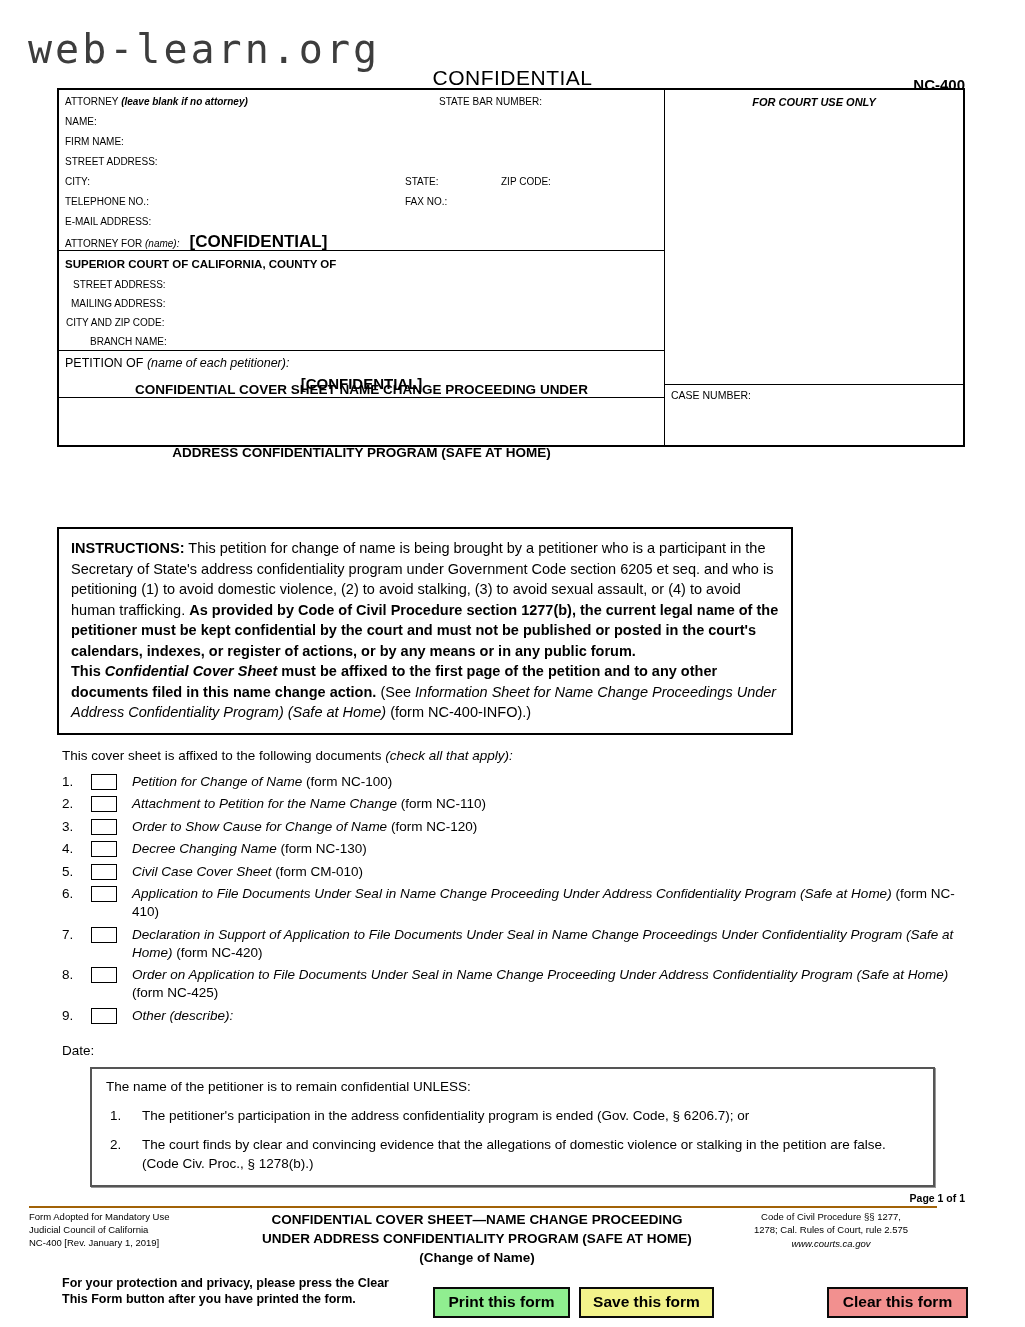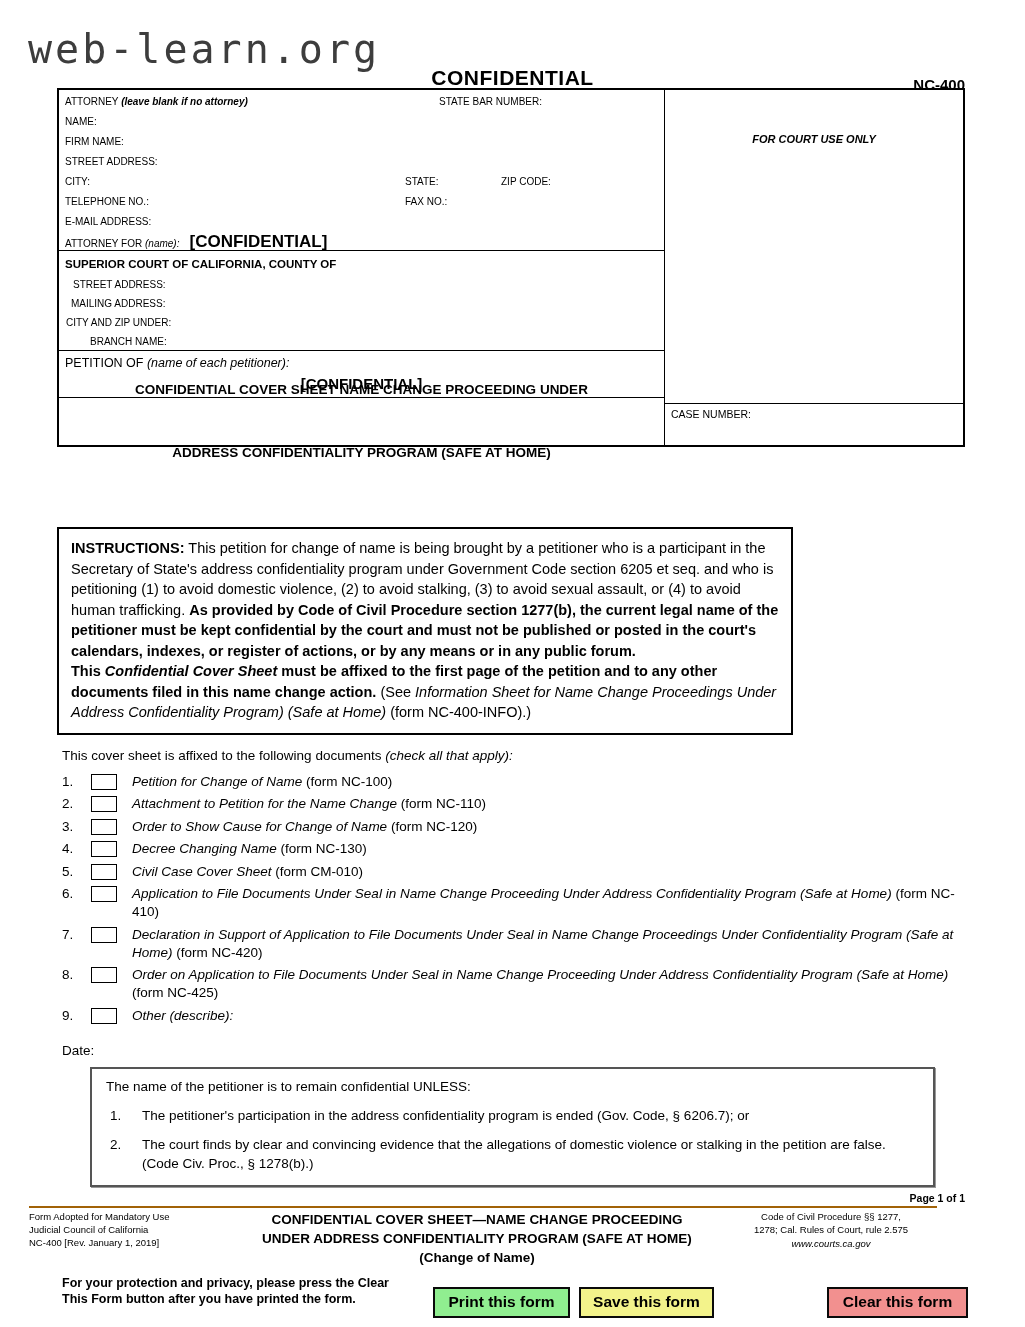--- a/index.html
+++ b/index.html
@@ -12,27 +12,27 @@
   .page { position:absolute; inset:0; }
 
   
   .hdr { position:relative; height:88px; }
   .logo {
     position:absolute; left:28px; top:26px;
     font-family:"DejaVu Sans Mono","Liberation Mono",monospace;
     font-size:40px; color:#3d3d3d; letter-spacing:3px;
   }
   .conf-title { position:absolute; left:0; width:1025px; top:66px; text-align:center;
-    font-weight:bold; font-size:21px; letter-spacing:.5px; }
+    font-weight:normal; font-size:21px; letter-spacing:.5px; }
   .form-no { position:absolute; right:60px; top:76px; font-weight:bold; font-size:15px; }
 
   
   .form-table { margin-left:57px; width:908px; border:2px solid #000; display:flex; }
   .ft-left { width:606px; border-right:1px solid #000; }
-  .ft-right { flex:1; display:flex; flex-direction:column;margin-top:37px; }
+  .ft-right { flex:1; display:flex; flex-direction:column; }
 
   .attorney-block { height:160px; padding:2px 6px 0; }
   .ab-line { height:20px; line-height:20px; font-size:10px; position:relative; white-space:nowrap; }
   .abs { position:absolute; top:0; }
   .bi { font-weight:bold; font-style:italic; }
   .it { font-style:italic; }
   .big-conf { font-weight:bold; font-size:17px; margin-left:10px; }
 
   .court-block { height:100px; border-top:1px solid #000; padding:3px 6px 0; }
   .cb-line { height:19px; line-height:19px; font-size:10px; }
@@ -43,21 +43,21 @@
   .pt-line { font-size:12.5px; line-height:18px; }
   .pt-conf { text-align:center; font-weight:bold; font-size:15px; line-height:24px; }
 
   .caption-title {
     height:48px; border-top:1px solid #000; display:flex; flex-direction:column;
     justify-content:center; text-align:center; font-weight:bold; font-size:13.5px; line-height:20px;gap:43px;
   }
 
   .court-use { flex:1; text-align:center; font-weight:bold; font-style:italic;
     font-size:11px; padding-top:6px; }
-  .case-number { height:42px; border-top:1px solid #000; font-size:10.5px; padding:4px 6px; }
+  .case-number { height:61px; border-top:1px solid #000; font-size:10.5px; padding:4px 6px; }
 
   
   .instr-box { margin:80px 0 0 57px; width:736px; border:2px solid #000; padding:9px 12px 10px; }
   .instr-box p { font-size:14.5px; line-height:20.5px; }
   .instr-box p + p { }
   .instr-box b.it { font-style:italic; }
 
   
   .check-intro { margin:13px 0 0 62px; font-size:13.5px; }
   .checklist { margin:10px 0 0 57px; width:908px; }
@@ -137,21 +137,21 @@
         </div>
         <div class="ab-line">
           <span>ATTORNEY FOR </span><span class="it">(name):</span><span class="big-conf">[CONFIDENTIAL]</span>
         </div>
       </div>
 
       <div class="court-block">
         <div class="cb-title">SUPERIOR COURT OF CALIFORNIA, COUNTY OF</div>
         <div class="cb-line ind8">STREET ADDRESS:</div>
         <div class="cb-line ind6">MAILING ADDRESS:</div>
-        <div class="cb-line ind1">CITY AND ZIP UNDER:</div>
+        <div class="cb-line ind1">CITY AND ZIP CODE:</div>
         <div class="cb-line ind25">BRANCH NAME:</div>
       </div>
 
       <div class="petition-block">
         <div class="pt-line">
           <span>PETITION OF </span><span class="it">(name of each petitioner):</span>
         </div>
         <div class="pt-conf">[CONFIDENTIAL]</div>
       </div>
 

